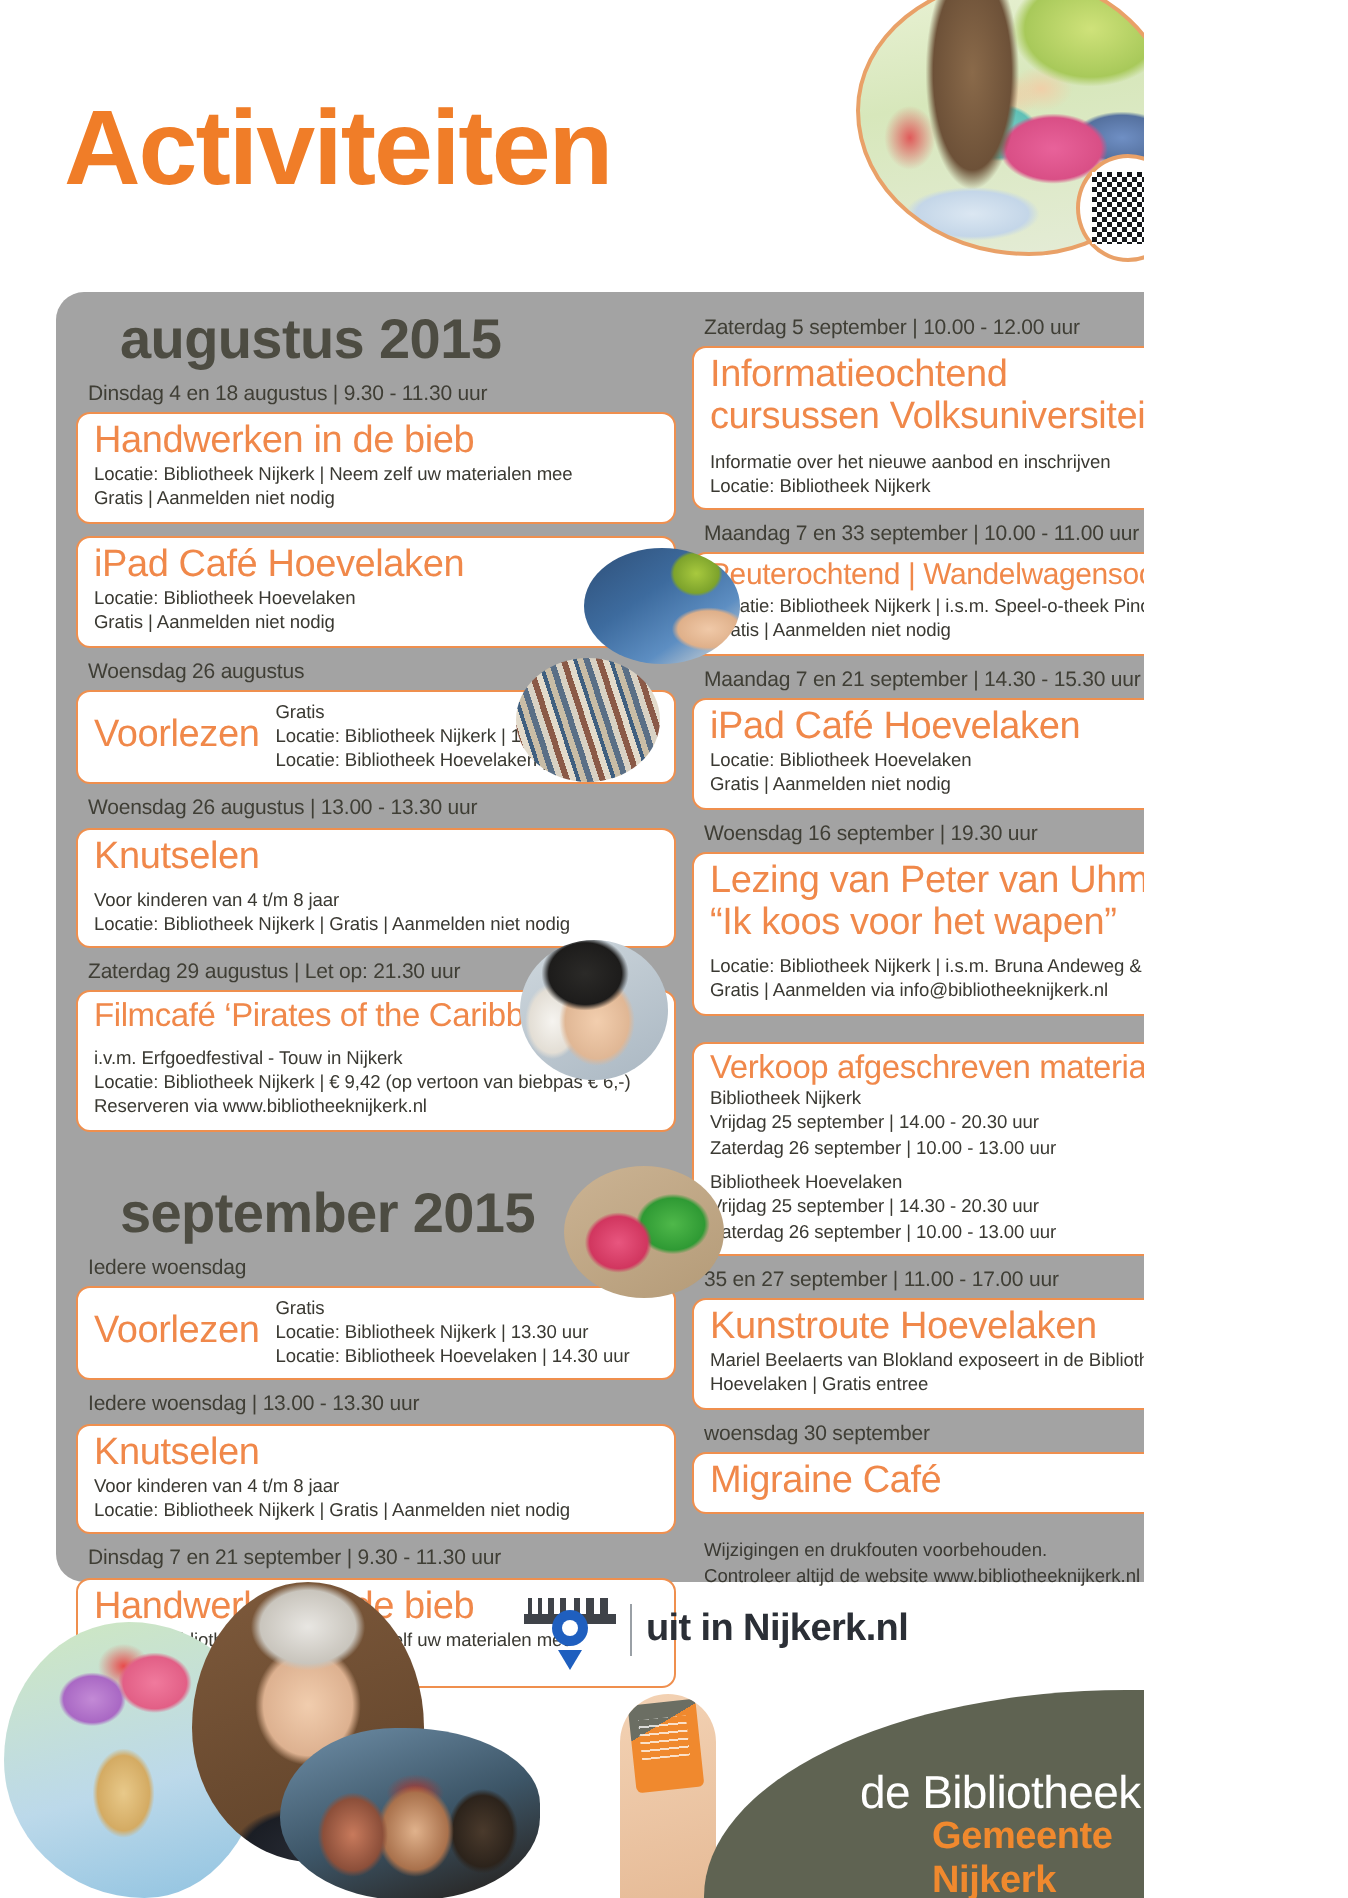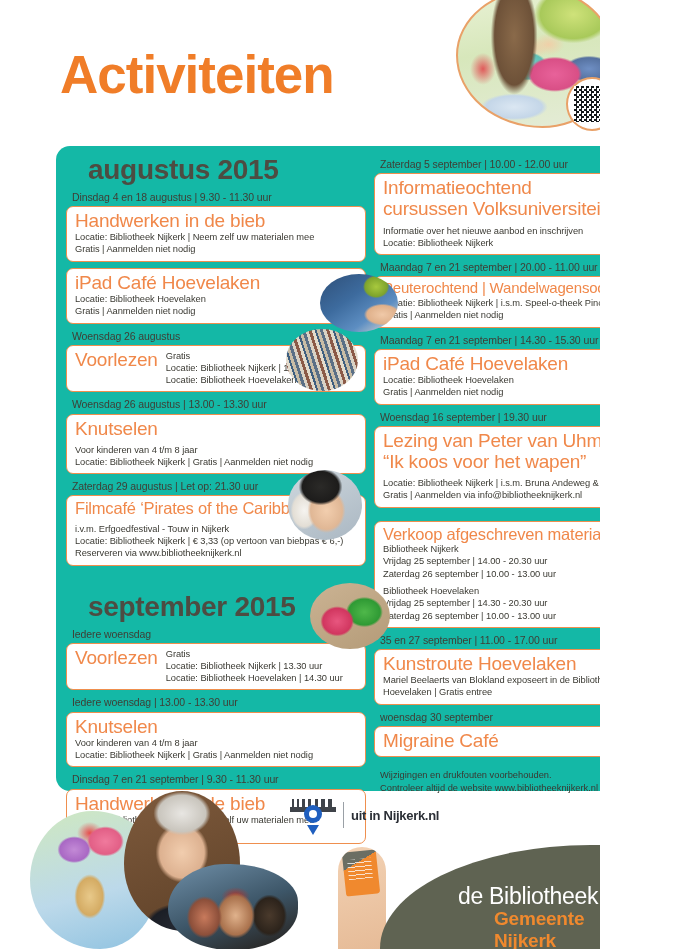--- a/index.html
+++ b/index.html
@@ -2,21 +2,21 @@
 <html><head>
 <meta charset="utf-8">
 <style>
   * { box-sizing: border-box; margin: 0; padding: 0; }
   html, body {
     width: 674px; height: 949px;
     background: #ffffff;
     font-family: "Liberation Sans", sans-serif;
     overflow: hidden;
   }
-  .poster { position: relative; width: 572px; height: 949px; background: #fff; overflow: hidden; margin-left: 28px; }
+  .poster { position: relative; width: 572px; height: 949px; background: #fff; overflow: hidden; }
 
   
   .header { position: absolute; left: 0; top: 0; width: 674px; height: 140px; }
   .header-title {
     position: absolute; left: 32px; top: 48px;
     font-size: 53px; font-weight: bold; color: #f07d28;
     letter-spacing: -1px; line-height: 1;
   }
   
   .photo-reading {
@@ -66,21 +66,21 @@
   .qr-code {
     width: 36px; height: 36px;
     background:
       repeating-conic-gradient(#15181b 0% 25%, #ffffff 0% 50%) 0 0 / 5px 5px,
       repeating-conic-gradient(#15181b 0% 25%, #ffffff 0% 50%) 2px 3px / 3px 3px;
   }
 
   
   .panel {
     position: absolute; left: 28px; top: 146px; width: 622px; height: 645px;
-    background: #14b8a6; border-radius: 14px;
+    background: #a3a3a3; border-radius: 14px;
   }
   .col { position: absolute; top: 0; }
   .col-left  { left: 10px;  width: 300px; }
   .col-right { left: 318px; width: 296px; }
 
   
   .month-title {
     color: #4d4c42; font-size: 28px; font-weight: bold;
     padding: 9px 0 5px 22px; line-height: 1.1; letter-spacing: -0.3px;
   }
@@ -104,21 +104,21 @@
   .card-title.sm   { font-size: 16.5px; }
   .card-title.xsm  { font-size: 15px; }
   .card-title.two  { white-space: normal; }
   .card-sub {
     color: #3a3932; font-size: 9.3px; line-height: 1.32; letter-spacing: -0.05px;
   }
   .gap { height: 5px; }
   .spacer-line { height: 7px; }
 
   
-  .card-inline { display: flex; gap: 8px; }
+  .card-inline { display: flex; align-items: center; gap: 8px; }
   .card-inline .card-title { flex: 0 0 auto; }
   .card-inline .card-sub { flex: 1 1 auto; padding-top: 1px; }
 
   
   .pic { position: absolute; border-radius: 50%; overflow: hidden; z-index: 3; }
   .pic-ipad {
     left: 264px; top: 128px; width: 78px; height: 58px;
     border-radius: 50% 50% 50% 50%;
     background:
       radial-gradient(ellipse 16px 14px at 72% 22%, #a8c93e 0%, #7da32c 70%, rgba(125,163,44,0) 82%),
@@ -213,21 +213,21 @@
   .uitin-pin::after {
     content:""; position:absolute; left:3px; top:20px;
     border-left: 6px solid transparent; border-right: 6px solid transparent;
     border-top: 10px solid #1f5fbf;
   }
   .uitin-dot {
     position: absolute; left: 19px; top: 11px; width: 8px; height: 8px;
     background: #ffffff; border-radius: 50%; z-index: 2;
   }
   .uitin-divider { width: 1px; height: 26px; background: #9aa0a6; }
-  .uitin-text { font-size: 13px; color: #2b2f36; font-weight: bold; letter-spacing: -0.3px; }
+  .uitin-text { font-size: 19px; color: #2b2f36; font-weight: bold; letter-spacing: -0.3px; }
 
   
   .pic-hand {
     position: absolute; left: 310px; top: 847px; width: 48px; height: 102px;
     overflow: hidden;
     background:
       linear-gradient(165deg, #f3d2b4 0%, #e6bb97 100%);
     border-radius: 24px 24px 0 0;
   }
   .pic-hand::before {
@@ -317,21 +317,21 @@
         <div class="gap"></div>
         <div class="card-sub" style="white-space:pre-line">Voor kinderen van 4 t/m 8 jaar
 Locatie: Bibliotheek Nijkerk | Gratis | Aanmelden niet nodig</div>
       </div>
 
       <div class="date-line">Zaterdag 29 augustus | Let op: 21.30 uur</div>
       <div class="card">
         <div class="card-title sm">Filmcafé ‘Pirates of the Caribbean 2’</div>
         <div class="gap"></div>
         <div class="card-sub" style="white-space:pre-line">i.v.m. Erfgoedfestival - Touw in Nijkerk
-Locatie: Bibliotheek Nijkerk | € 3,33 (op vertoon van biebpas € 6,-)
+Locatie: Bibliotheek Nijkerk | € 9,42 (op vertoon van biebpas € 6,-)
 Reserveren via www.bibliotheeknijkerk.nl</div>
       </div>
 
       <div class="month-title second">september 2015</div>
 
       <div class="date-line">Iedere woensdag</div>
       <div class="card card-inline">
         <div class="card-title">Voorlezen</div>
         <div class="card-sub" style="white-space:pre-line">Gratis
 Locatie: Bibliotheek Nijkerk | 13.30 uur
@@ -357,21 +357,21 @@
 
       <div class="date-line" style="padding-top:12px">Zaterdag 5 september | 10.00 - 12.00 uur</div>
       <div class="card">
         <div class="card-title two">Informatieochtend</div>
         <div class="card-title two">cursussen Volksuniversiteit</div>
         <div class="gap"></div>
         <div class="card-sub" style="white-space:pre-line">Informatie over het nieuwe aanbod en inschrijven
 Locatie: Bibliotheek Nijkerk</div>
       </div>
 
-      <div class="date-line">Maandag 7 en 21 september | 20.00 - 11.00 uur</div>
+      <div class="date-line">Maandag 7 en 33 september | 10.00 - 11.00 uur</div>
       <div class="card">
         <div class="card-title xsm">Peuterochtend | Wandelwagensoos</div>
         <div class="card-sub" style="white-space:pre-line">Locatie: Bibliotheek Nijkerk | i.s.m. Speel-o-theek Pinoccio
 Gratis | Aanmelden niet nodig</div>
       </div>
 
       <div class="date-line">Maandag 7 en 21 september | 14.30 - 15.30 uur</div>
       <div class="card">
         <div class="card-title">iPad Café Hoevelaken</div>
         <div class="card-sub" style="white-space:pre-line">Locatie: Bibliotheek Hoevelaken

